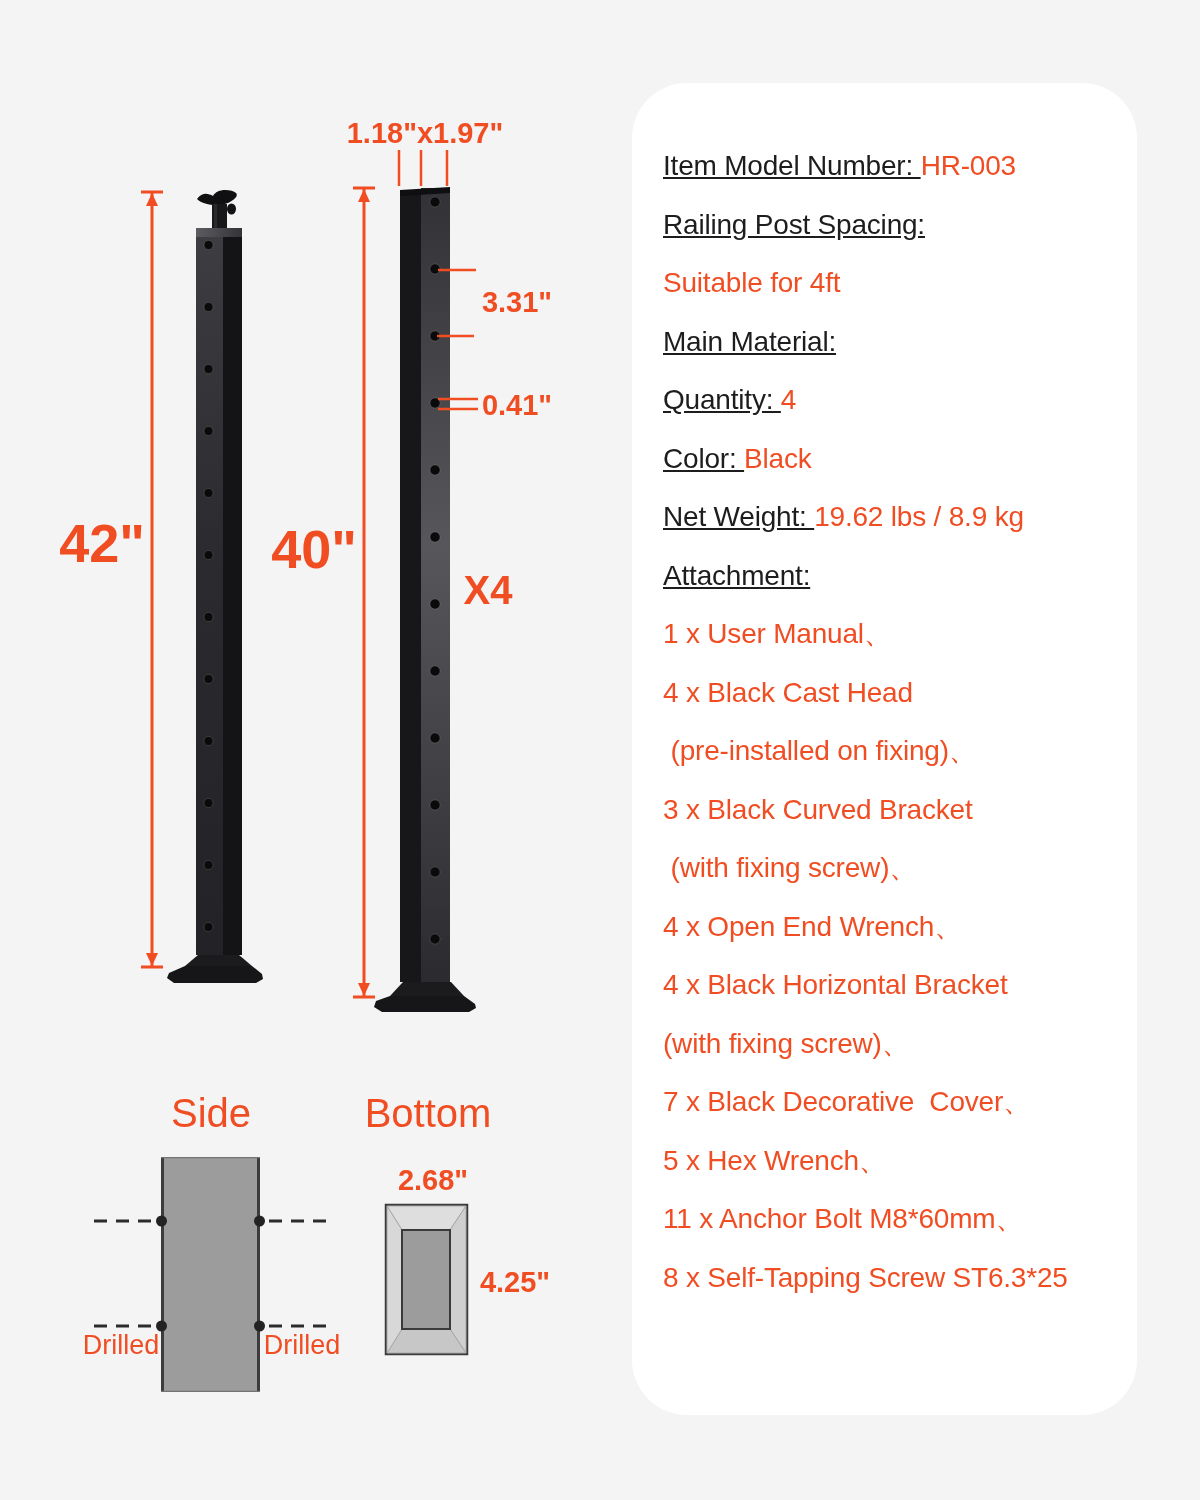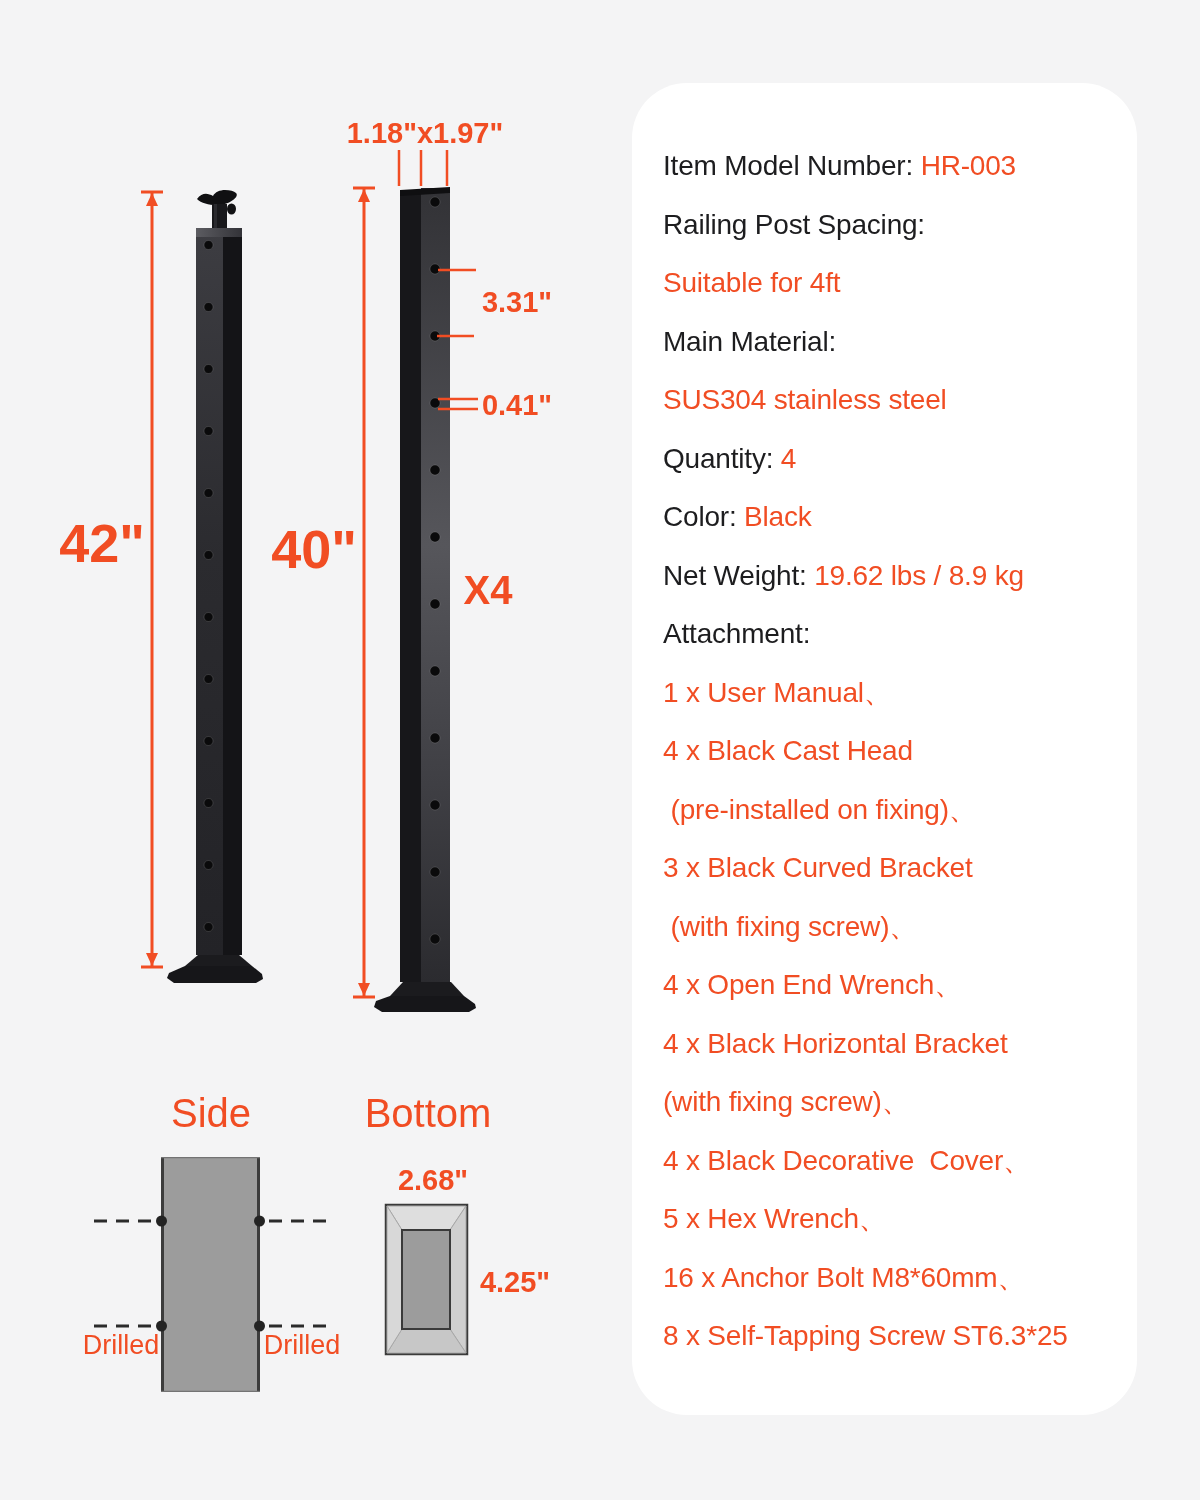--- a/index.html
+++ b/index.html
@@ -34,21 +34,21 @@
     position:absolute;left:632px;top:83px;width:505px;height:1332px;
     background:#ffffff;border-radius:55px;
   }
   .spec-lines{
     position:absolute;left:31px;top:54px;right:20px;
   }
   .spec-line{
     height:58.5px;line-height:58.5px;
     font-size:28px;letter-spacing:-0.2px;white-space:pre;
   }
-  .spec-line .label{color:var(--ink);font-weight:400;}
+  .spec-line .label{color:var(--ink);font-weight:400;text-decoration:underline;}
   .spec-line .value{color:var(--accent);font-weight:400;}
 </style>
 </head>
 <body>
 
 <div class="stage">
 
   <svg width="1200" height="1500" viewBox="0 0 1200 1500">
     <defs>
       <linearGradient id="g-post1" x1="0" y1="0" x2="0" y2="1">
@@ -194,33 +194,32 @@
     </g>
   </svg>
 
   
   <div class="spec-card">
     <div class="spec-lines" id="spec-lines">
         <div class="spec-line"><span class="label">Item Model Number: </span><span class="value">HR-003</span></div>
         <div class="spec-line"><span class="label">Railing Post Spacing:</span></div>
         <div class="spec-line"><span class="value">Suitable for 4ft</span></div>
         <div class="spec-line"><span class="label">Main Material:</span></div>
-        <div class="spec-line"><span class="value">SUS304 stainless steel</span></div>
         <div class="spec-line"><span class="label">Quantity: </span><span class="value">4</span></div>
         <div class="spec-line"><span class="label">Color: </span><span class="value">Black</span></div>
         <div class="spec-line"><span class="label">Net Weight: </span><span class="value">19.62 lbs / 8.9 kg</span></div>
         <div class="spec-line"><span class="label">Attachment:</span></div>
         <div class="spec-line"><span class="value">1 x User Manual、</span></div>
         <div class="spec-line"><span class="value">4 x Black Cast Head</span></div>
         <div class="spec-line"><span class="value"> (pre-installed on fixing)、</span></div>
         <div class="spec-line"><span class="value">3 x Black Curved Bracket</span></div>
         <div class="spec-line"><span class="value"> (with fixing screw)、</span></div>
         <div class="spec-line"><span class="value">4 x Open End Wrench、</span></div>
         <div class="spec-line"><span class="value">4 x Black Horizontal Bracket</span></div>
         <div class="spec-line"><span class="value">(with fixing screw)、</span></div>
-        <div class="spec-line"><span class="value">4 x Black Decorative  Cover、</span></div>
+        <div class="spec-line"><span class="value">7 x Black Decorative  Cover、</span></div>
         <div class="spec-line"><span class="value">5 x Hex Wrench、</span></div>
-        <div class="spec-line"><span class="value">16 x Anchor Bolt M8*60mm、</span></div>
+        <div class="spec-line"><span class="value">11 x Anchor Bolt M8*60mm、</span></div>
         <div class="spec-line"><span class="value">8 x Self-Tapping Screw ST6.3*25</span></div>
       </div>
   </div>
 
 </div>
 
 </body></html>

